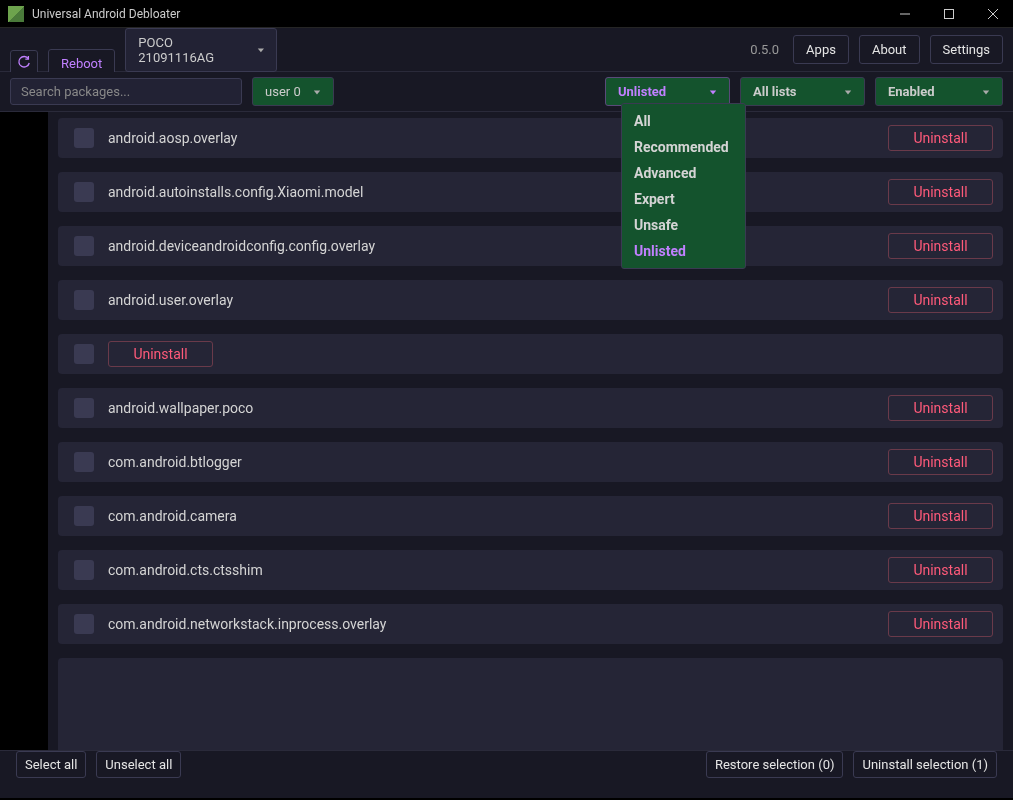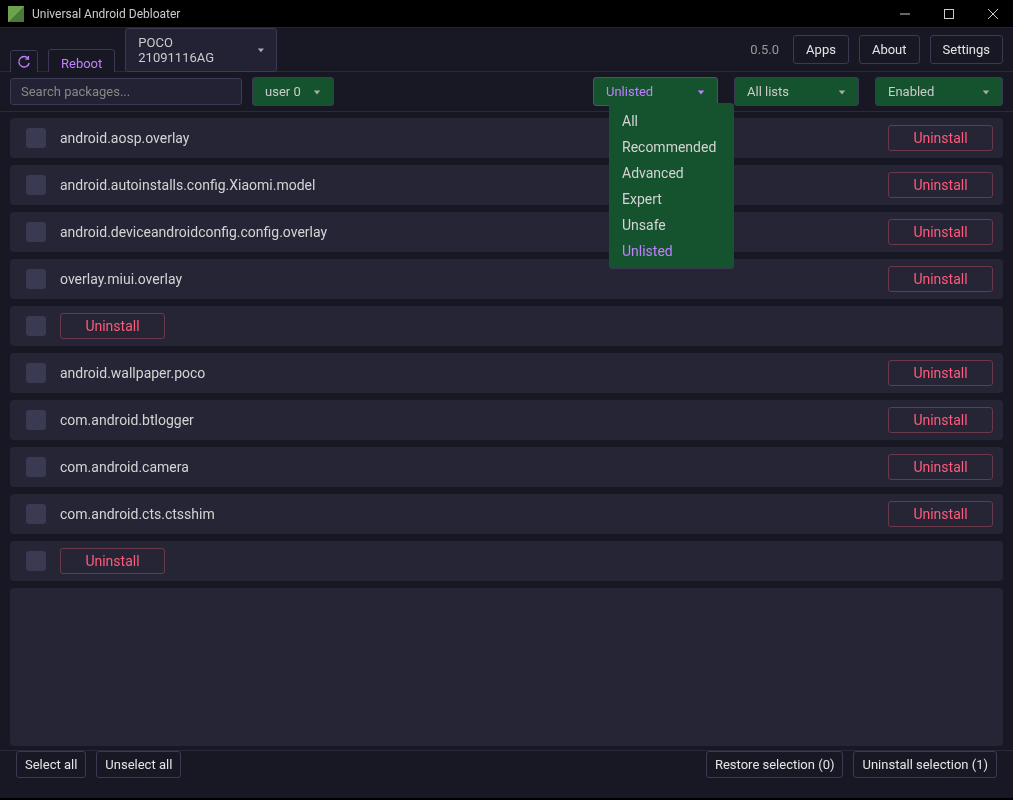--- a/index.html
+++ b/index.html
@@ -129,22 +129,23 @@
     }
     .search-input::placeholder {
       color: #888;
     }
     .dropdown.user { width: 82px; }
     .dropdown.filter1 { width: 125px; color: #c080ff; border-color: #5a4a7a; }
     .dropdown.filter2 { width: 128px; }
     .dropdown.filter3 { width: 125px; }
     .filter-right {
       display: flex;
-      gap: 16px;
+      gap: 10px;
       position: relative;
+      font-weight: bold;
     }
     .dropdown-menu {
       position: absolute;
       top: 26px;
       left: 16px;
       width: 125px;
       background: #14532d;
       border: 1px solid #3a3a52;
       border-radius: 3px;
       z-index: 100;
@@ -159,21 +160,22 @@
     .dropdown-menu-item.selected {
       color: #c080ff;
     }
     .package-list {
       height: 638px;
       overflow-y: auto;
       padding: 6px 10px 10px 10px;
       background: #181824;
       display: flex;
       flex-direction: column;
-      gap: 7px;
+      gap: 14px;
+      margin-left: 48px;
     }
     .package-list::-webkit-scrollbar { width: 10px; }
     .package-list::-webkit-scrollbar-track { background: #181824; }
     .package-list::-webkit-scrollbar-thumb { background: #3a3a52; border-radius: 5px; }
     .package-row {
       height: 40px;
       background: #252536;
       border-radius: 4px;
       display: flex;
       align-items: center;
@@ -324,21 +326,21 @@
       <div class="package-name">android.autoinstalls.config.Xiaomi.model</div>
       <div class="uninstall-btn">Uninstall</div>
     </div>
     <div class="package-row">
       <div class="checkbox"></div>
       <div class="package-name">android.deviceandroidconfig.config.overlay</div>
       <div class="uninstall-btn">Uninstall</div>
     </div>
     <div class="package-row">
       <div class="checkbox"></div>
-      <div class="package-name">overlay.miui.overlay</div>
+      <div class="package-name">android.user.overlay</div>
       <div class="uninstall-btn">Uninstall</div>
     </div>
     <div class="package-row">
       <div class="checkbox"></div>
       <div class="uninstall-btn">Uninstall</div>
     </div>
     <div class="package-row">
       <div class="checkbox"></div>
       <div class="package-name">android.wallpaper.poco</div>
       <div class="uninstall-btn">Uninstall</div>
@@ -353,20 +355,21 @@
       <div class="package-name">com.android.camera</div>
       <div class="uninstall-btn">Uninstall</div>
     </div>
     <div class="package-row">
       <div class="checkbox"></div>
       <div class="package-name">com.android.cts.ctsshim</div>
       <div class="uninstall-btn">Uninstall</div>
     </div>
     <div class="package-row">
       <div class="checkbox"></div>
+      <div class="package-name">com.android.networkstack.inprocess.overlay</div>
       <div class="uninstall-btn">Uninstall</div>
     </div>
     <div class="info-panel"></div>
   </div>
 
 <div class="footer">
   <div class="btn">Select all</div>
   <div class="btn">Unselect all</div>
   <div class="spacer"></div>
   <div class="btn">Restore selection (0)</div>

